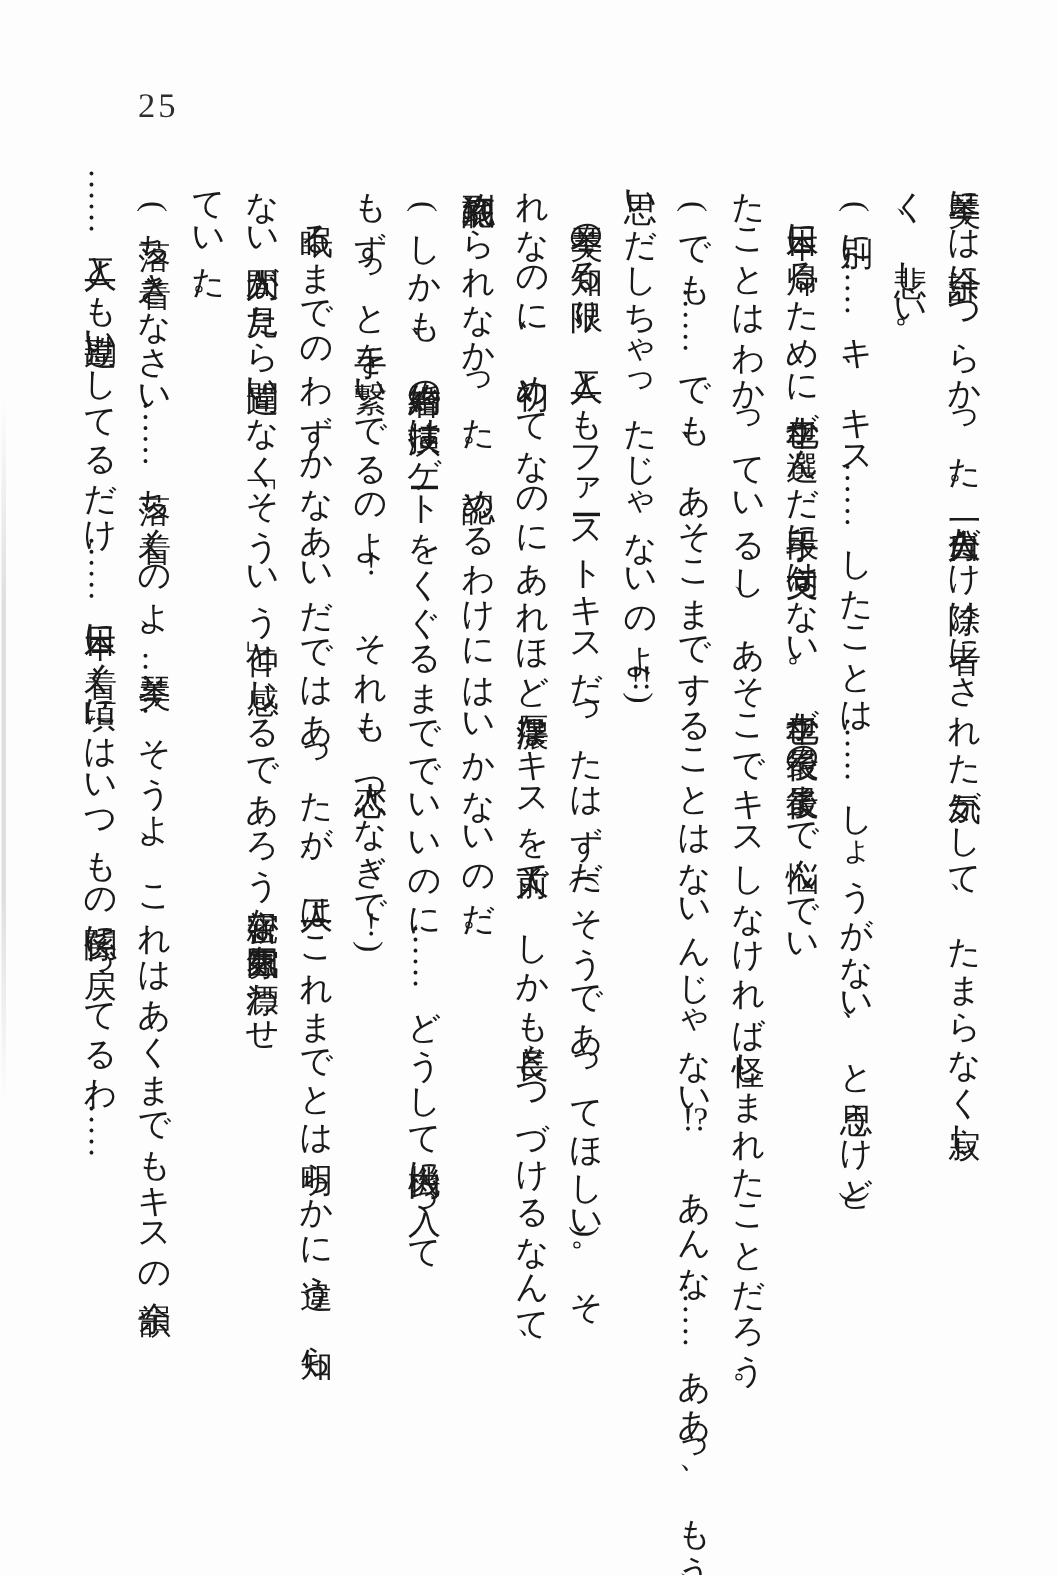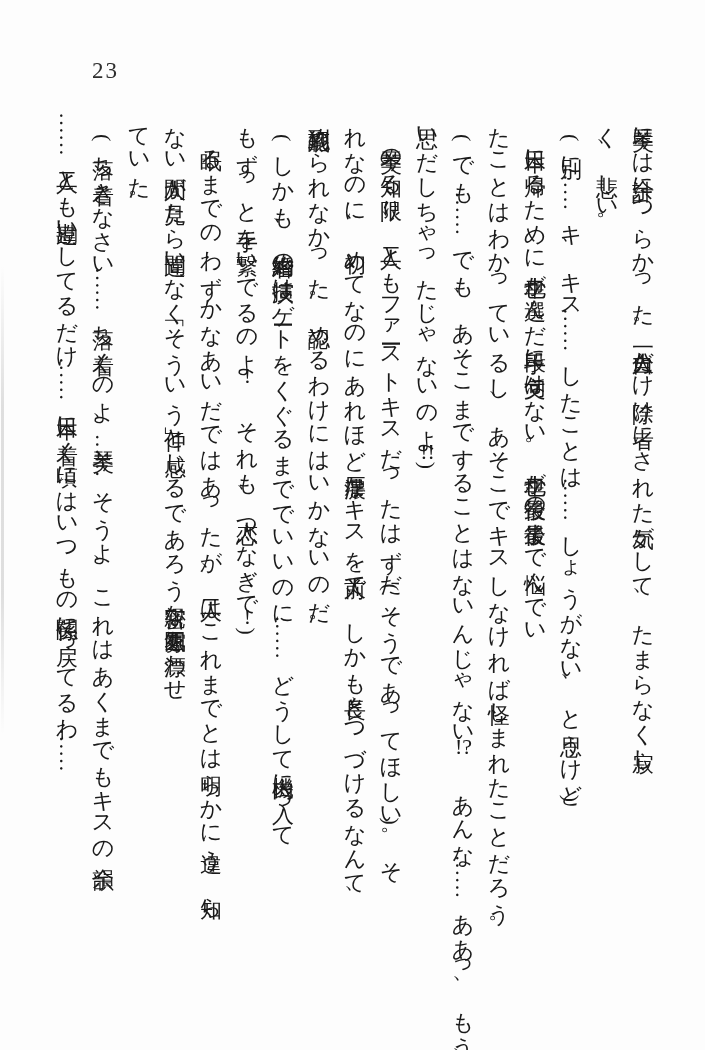--- a/index.html
+++ b/index.html
@@ -52,21 +52,21 @@
     width: 3px;
     height: 470px;
     background: linear-gradient(to bottom, rgba(0,0,0,0), rgba(0,0,0,0.12) 30%, rgba(0,0,0,0.12) 70%, rgba(0,0,0,0));
     border-radius: 2px;
   }
 </style>
 </head>
 <body>
 
 <div class="page">
-  <div class="page-number">23</div>
+  <div class="page-number">25</div>
   <div class="scan-edge"></div>
 
   <div class="text-block">
     <div class="tline">美琴には余計につらかった。自分一人だけ除け者にされた気がして、たまらなく寂し</div>
     <div class="tline">く、悲しい。</div>
     <div class="tline indent">(別に……キ、キス……したことは……しょうがない、と思うけど)</div>
     <div class="tline indent">日本に帰るために幸也が選んだ手段に文句はない。幸也が最後の最後まで悩んでい</div>
     <div class="tline">たことはわかっているし、あそこでキスしなければ怪しまれたことだろう。</div>
     <div class="tline indent">(でも……でも、あそこまですることはないんじゃない<span class="tcy">!?</span>　あんな……ああっ、もう、</div>
     <div class="tline">思いだしちゃったじゃないのよ<span class="tcy">!!</span>)</div>

